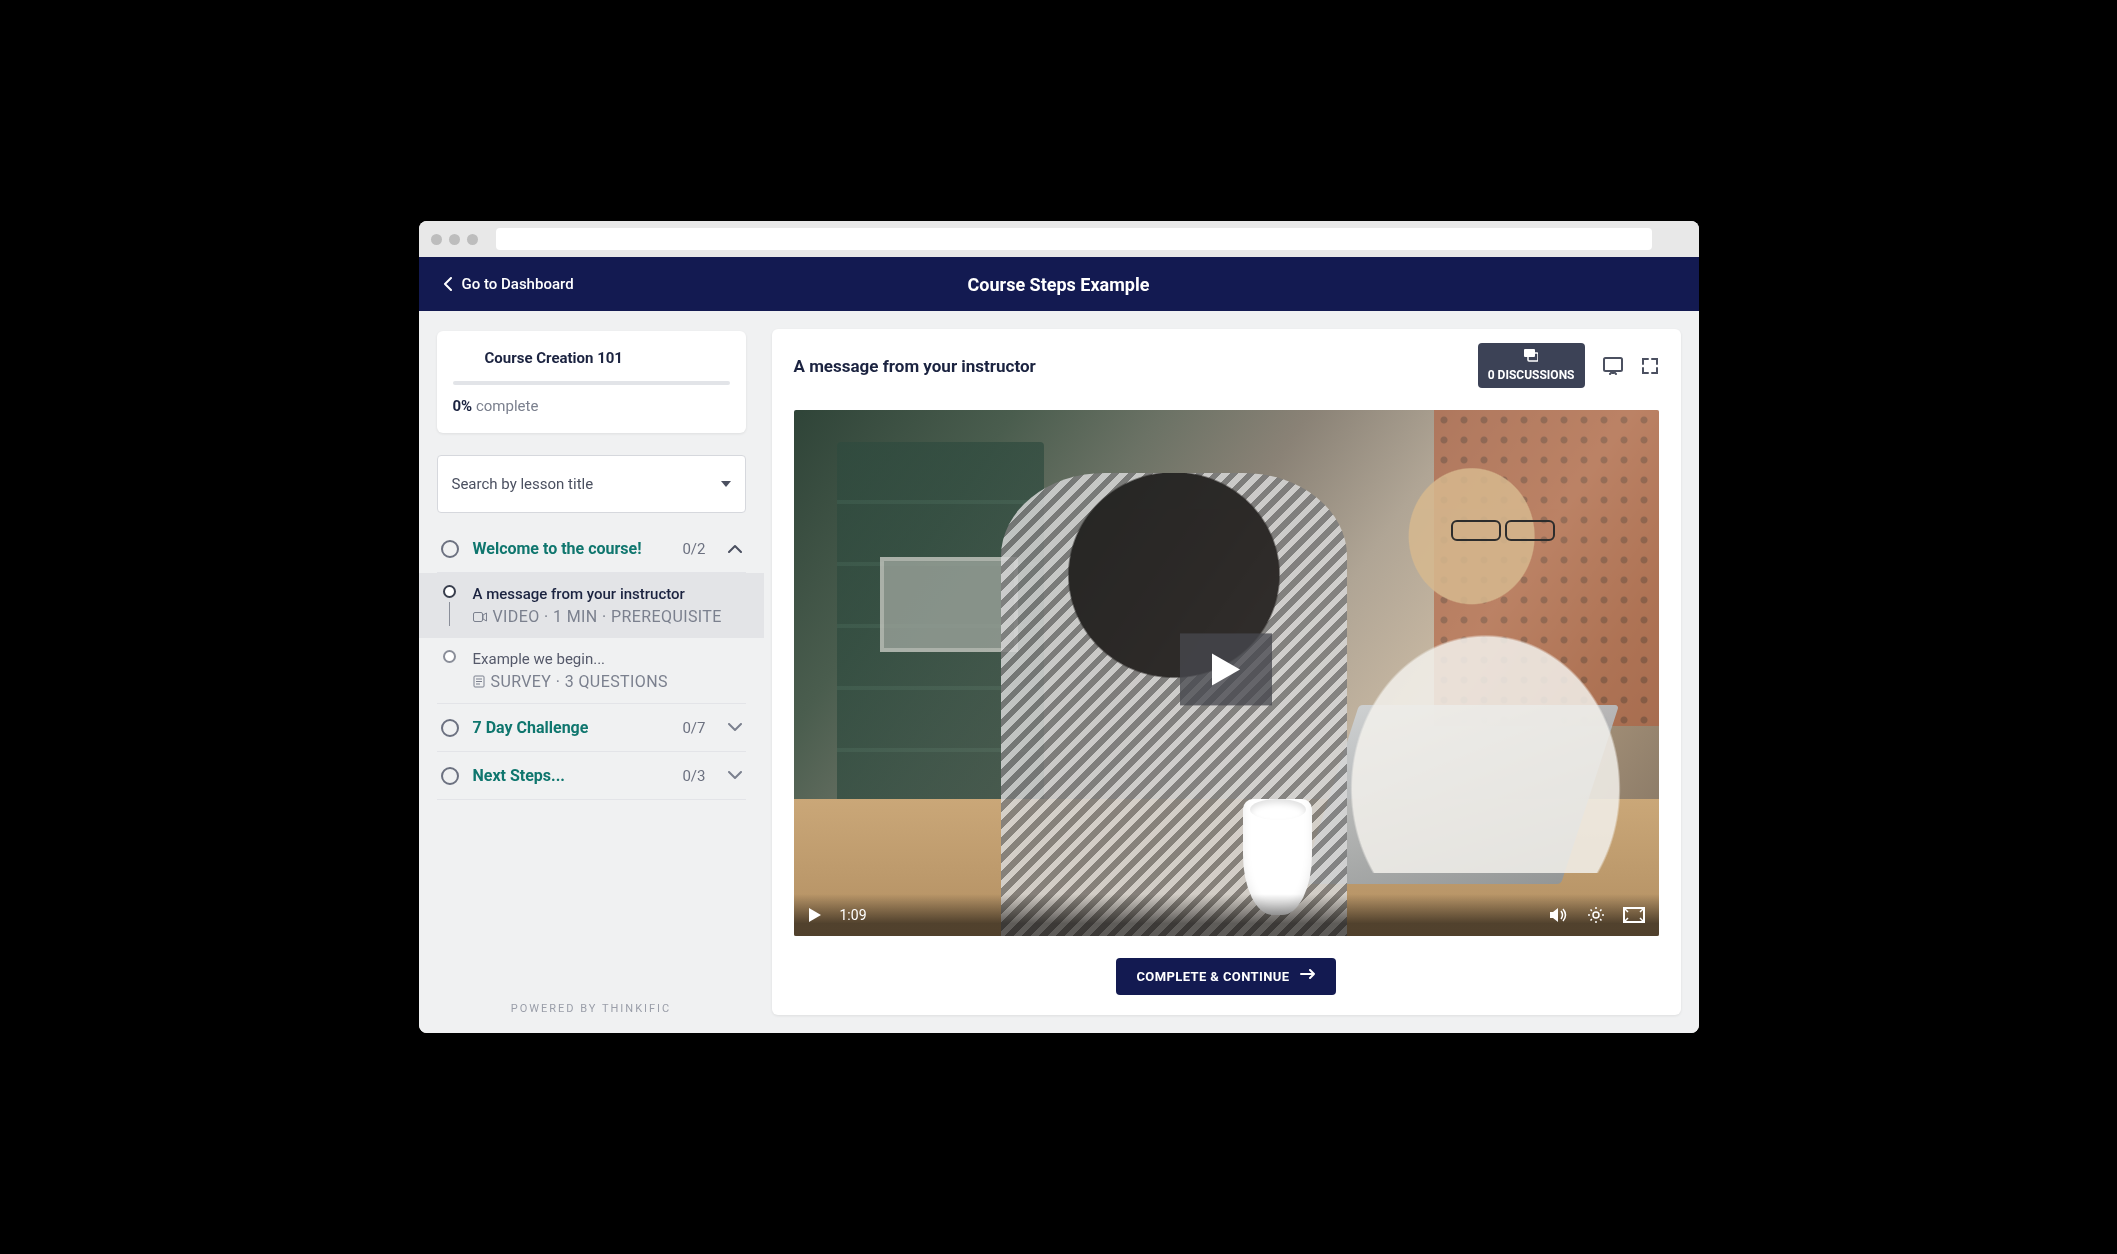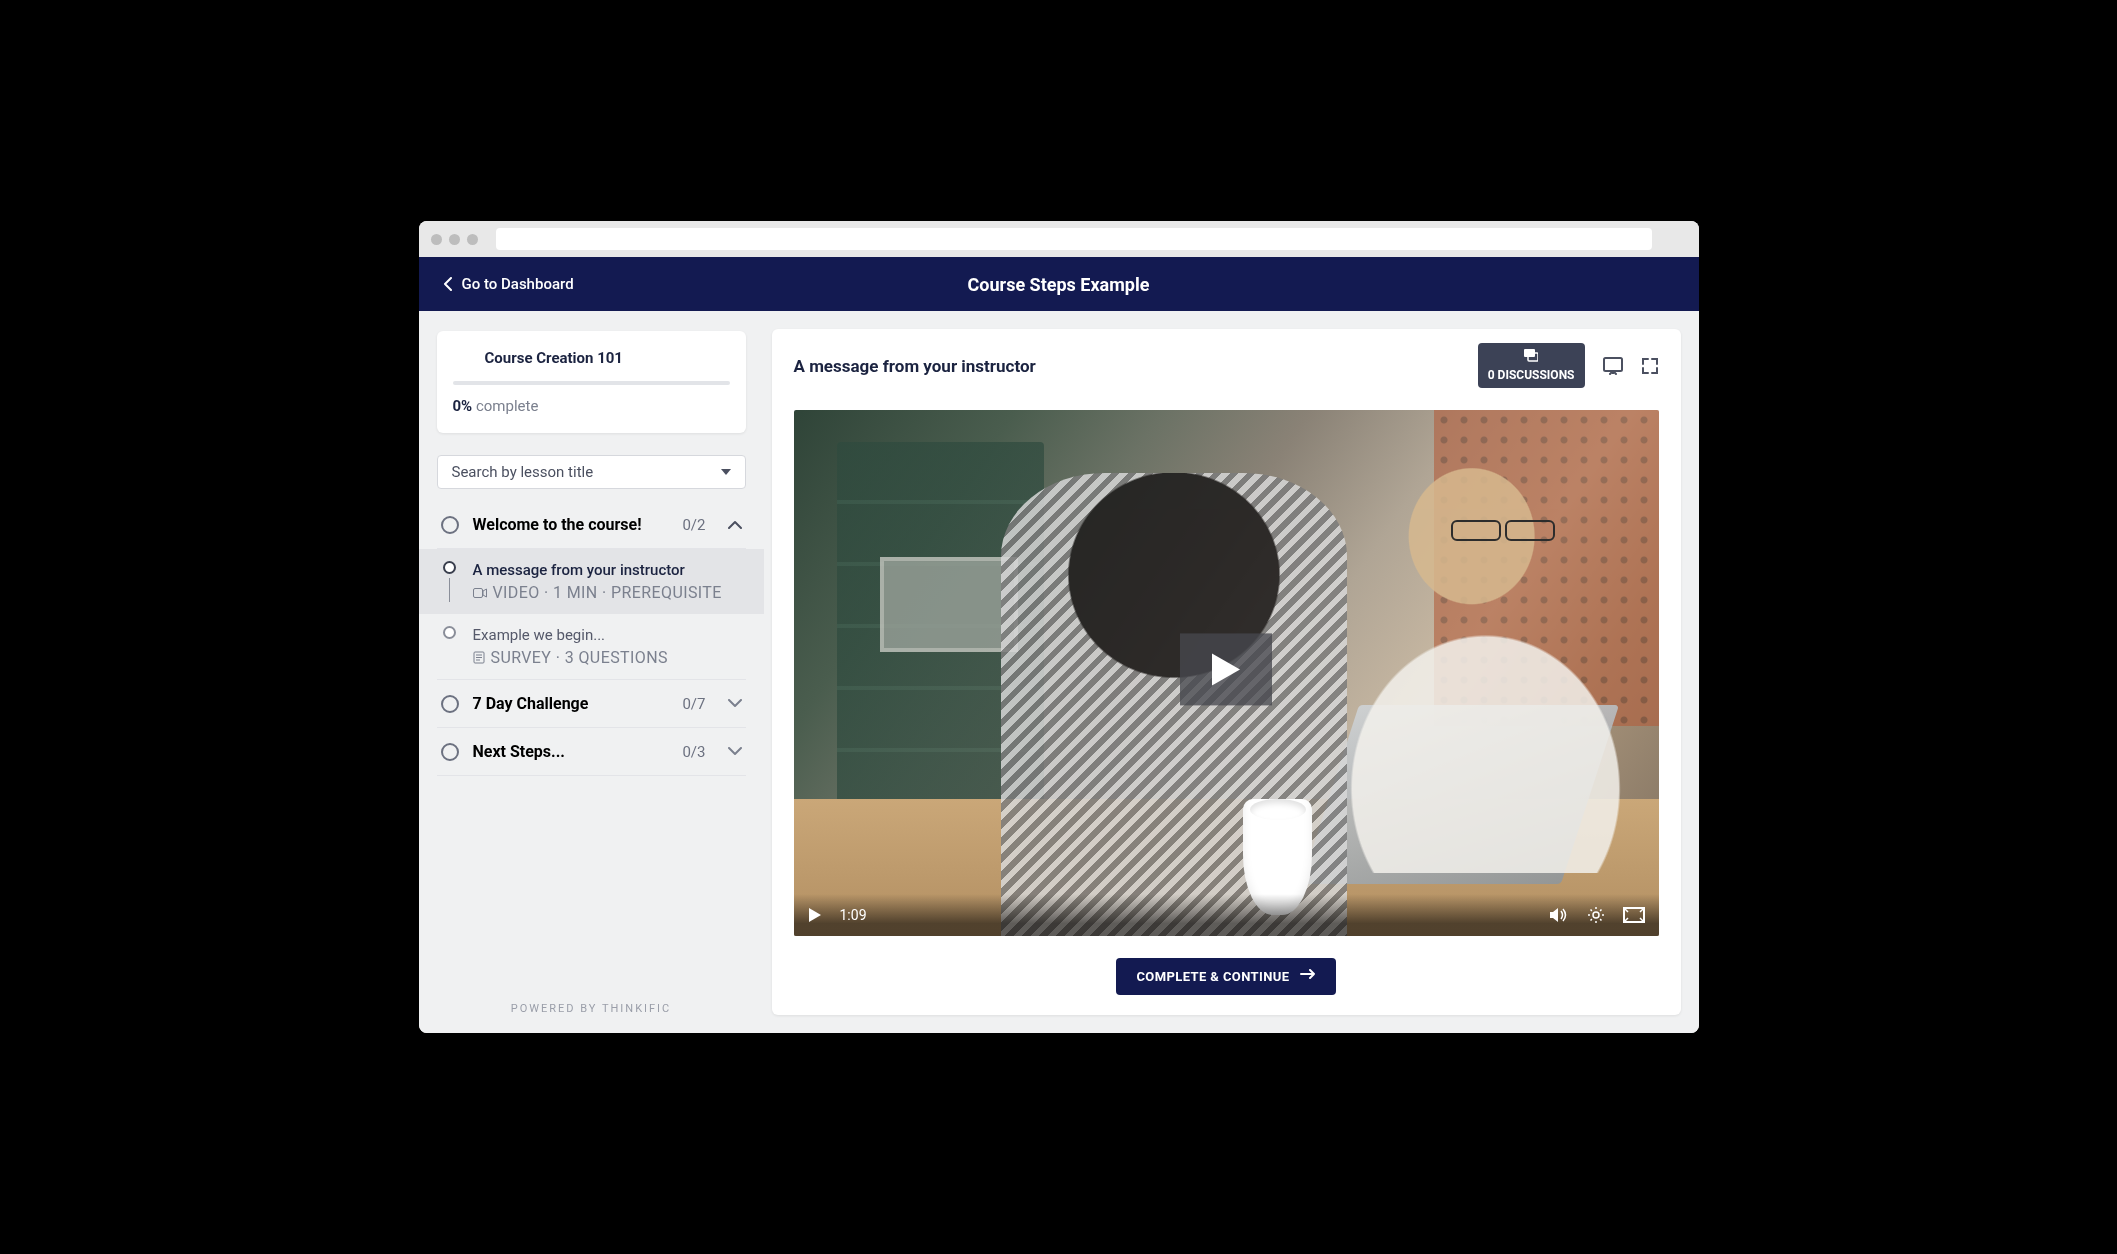--- a/index.html
+++ b/index.html
@@ -84,38 +84,38 @@
     height: 4px; background: #e2e4e8; border-radius: 2px;
     margin-bottom: 12px;
   }
   .progress-text { font-size: 15px; color: #7b808e; }
   .progress-text strong { color: #1b2340; font-weight: 700; }
   .search-select {
     margin-top: 22px;
     background: #fff;
     border: 1px solid #d6d8dd;
     border-radius: 4px;
-    height: 34px;
+    height: 58px;
     display: flex; align-items: center; justify-content: space-between;
     padding: 0 14px;
     color: #4b5060; font-size: 15px;
   }
   .chapter-list { margin-top: 12px; flex:1; }
   .chapter-row {
     display: flex; align-items: center;
     padding: 14px 4px;
     border-bottom: 1px solid #e3e4e8;
     gap: 14px;
   }
   .chapter-circle {
     width: 18px; height: 18px; border: 2px solid #6c7180;
     border-radius: 50%; flex-shrink: 0;
   }
   .chapter-title {
-    flex: 1; font-size: 16px; font-weight: 700; color: #000000;
+    flex: 1; font-size: 16px; font-weight: 700; color: #0f766e;
   }
   .chapter-count {
     font-size: 15px; color: #6c7180; margin-right: 8px;
   }
   .chevron { color: #6c7180; }
   .lesson-list { border-bottom: 1px solid #e3e4e8; }
   .lesson-row {
     display: flex; gap: 14px;
     padding: 12px 4px 12px 4px;
     position: relative;

